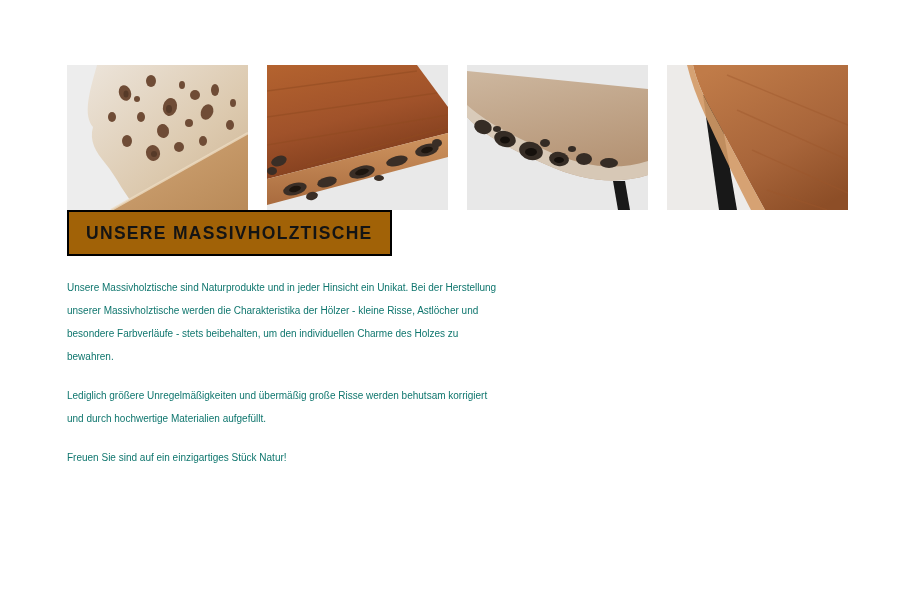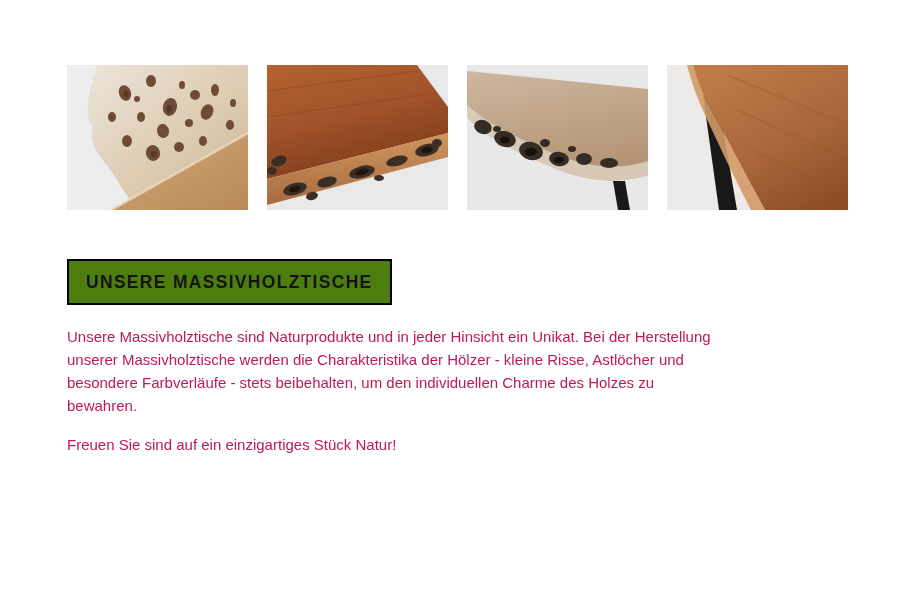--- a/index.html
+++ b/index.html
@@ -22,40 +22,39 @@
   }
   .shot{
     margin:0;
     width:181px;height:145px;
     overflow:hidden;
     flex:0 0 auto;
   }
   .shot svg{display:block;}
   .heading-box{
     display:inline-block;
-    margin-top:49px;
     border:2px solid #000000;
     padding:11px 17px 10px 17px;
-    background:#4d7c0f;
+    background:#a16207;
   }
   .heading-box h2{
     margin:0;
     font-size:17.5px;
     font-weight:700;
     letter-spacing:1.3px;
     color:#141414;
     font-family:"Liberation Sans", sans-serif;
   }
   .para{
     white-space:pre-line;
     width:760px;
     margin:20px 0 0 0;
-    font-size:15px;
+    font-size:10px;
     line-height:23px;
-    color:#be185d;
+    color:#0f766e;
     font-family:"Liberation Sans", sans-serif;
   }
   .para + .para{margin-top:16px;}
 </style>
 </head>
 <body>
 
 <div class="section">
 
   <div class="gallery">
@@ -203,15 +202,17 @@
   </div>
 
   <div class="heading-box">
     <h2>UNSERE MASSIVHOLZTISCHE</h2>
   </div>
 
   <p class="para">Unsere Massivholztische sind Naturprodukte und in jeder Hinsicht ein Unikat. Bei der Herstellung
 unserer Massivholztische werden die Charakteristika der Hölzer - kleine Risse, Astlöcher und
 besondere Farbverläufe - stets beibehalten, um den individuellen Charme des Holzes zu
 bewahren.</p>
+  <p class="para">Lediglich größere Unregelmäßigkeiten und übermäßig große Risse werden behutsam korrigiert
+und durch hochwertige Materialien aufgefüllt.</p>
   <p class="para">Freuen Sie sind auf ein einzigartiges Stück Natur!</p>
 
 </div>
 
 </body></html>

